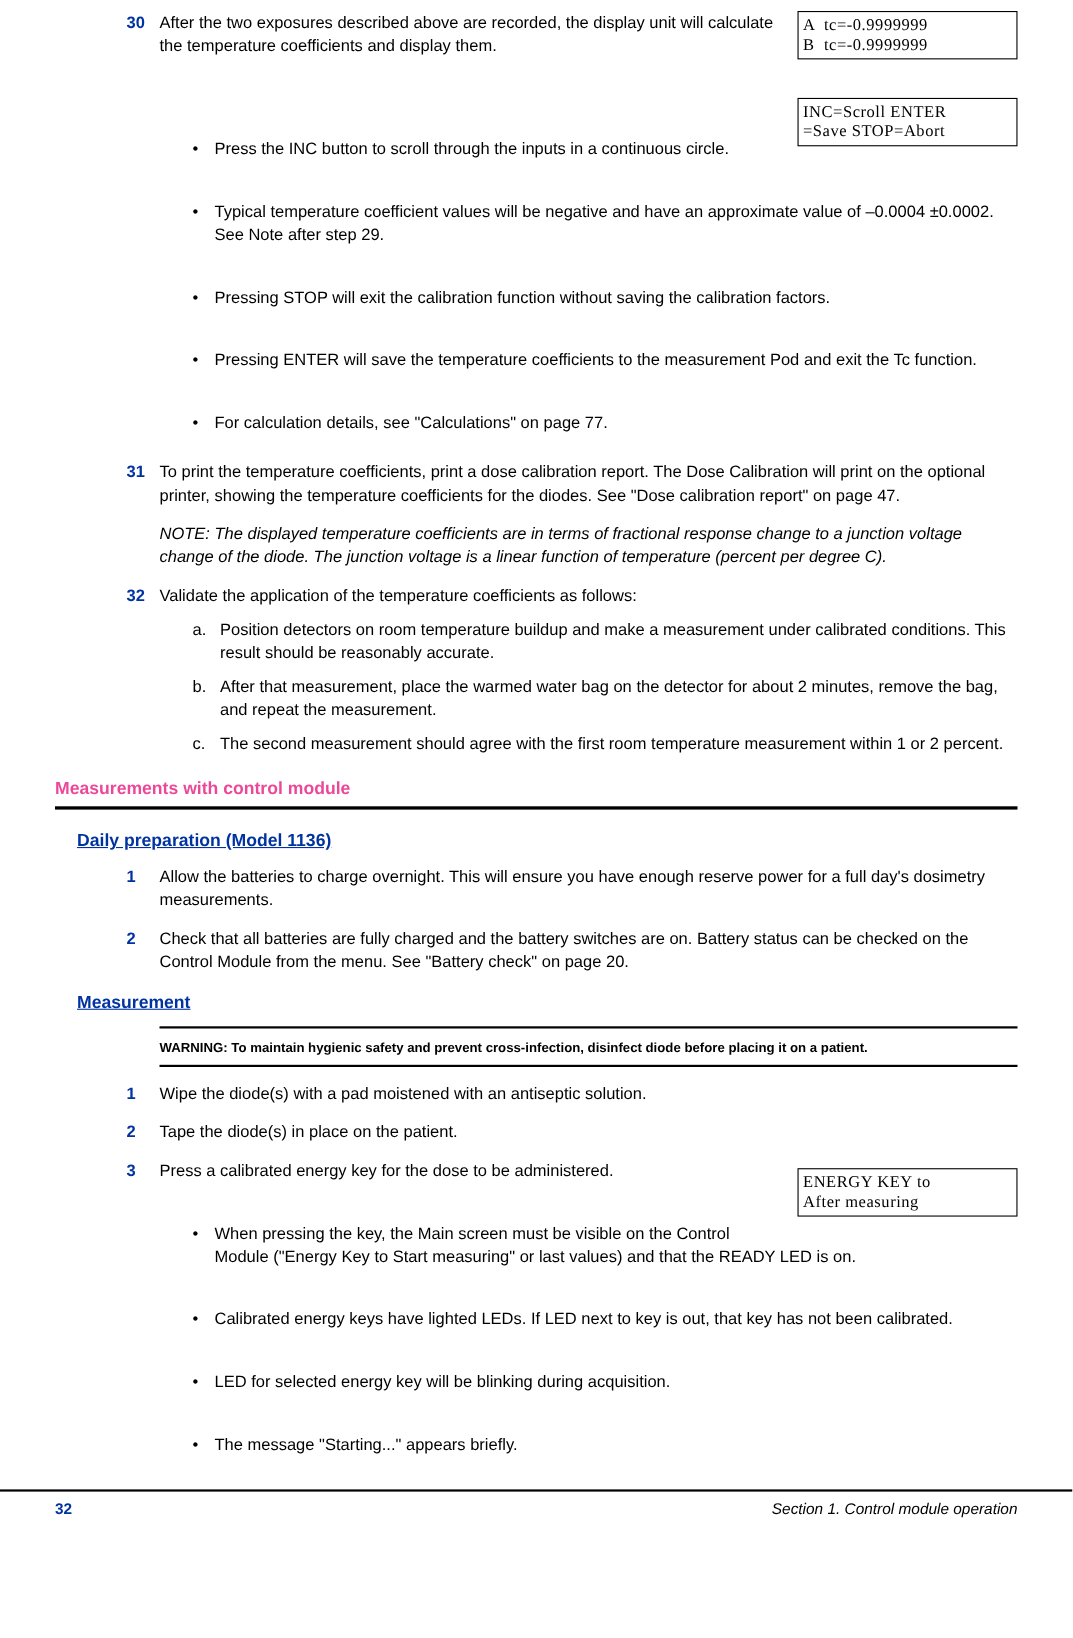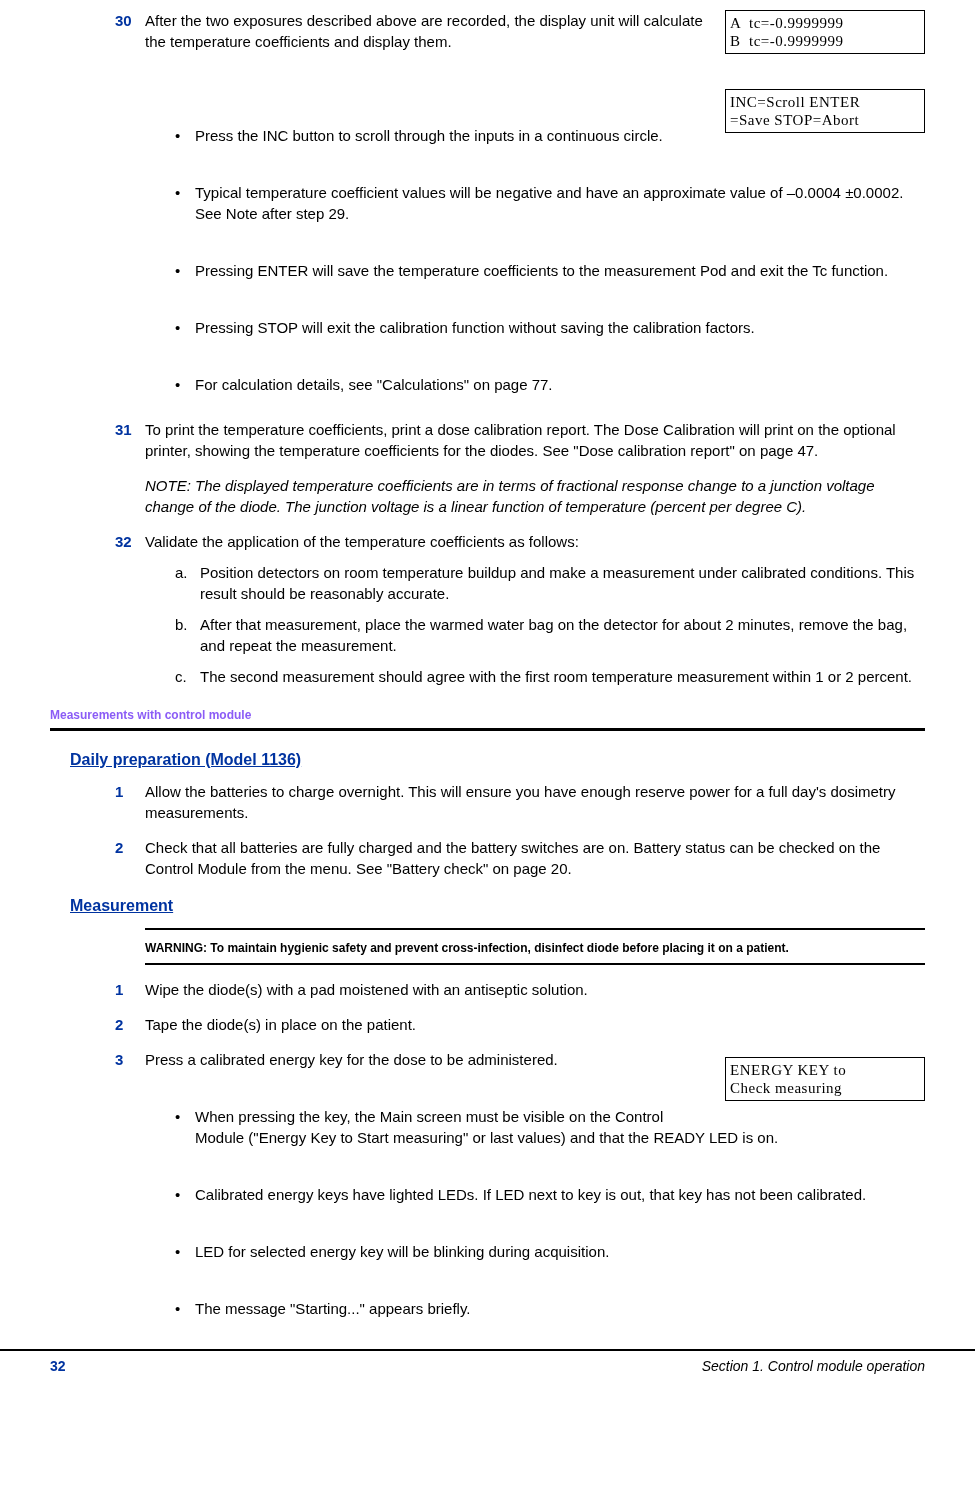--- a/index.html
+++ b/index.html
@@ -74,23 +74,23 @@
   .sublist .sub-item .letter {
     position: absolute;
     left: 0;
     top: 0;
   }
   .note {
     font-style: italic;
     margin: 10px 0 14px 95px;
   }
   h1 {
-    color: #8b5cf6;
-    font-weight: bold;
-    font-size: 12px;
+    color: #ec4899;
+    font-weight: bold;
+    font-size: 16px;
     margin: 20px 0 4px 0;
   }
   .h1-rule {
     border: 0;
     border-top: 3px solid #000;
     margin: 0 0 18px 0;
   }
   h2 {
     color: #0033a0;
     font-weight: bold;
@@ -149,22 +149,22 @@
     <span class="step-num">30</span><span>After the two exposures described above are recorded, the display unit will calculate the temperature coefficients and display them.</span>
 
     <div style="clear:both; height:25px;"></div>
 
     <div class="lcd lcd-right"><span>INC=Scroll ENTER</span>
 <span>=Save STOP=Abort</span></div>
 
     <ul class="bullets">
       <li><span>Press the INC button to scroll through the inputs in a continuous circle.</span></li>
       <li><span>Typical temperature coefficient values will be negative and have an approximate value of –0.0004 ±0.0002. See Note after step 29.</span></li>
+      <li><span>Pressing STOP will exit the calibration function without saving the calibration factors.</span></li>
       <li><span>Pressing ENTER will save the temperature coefficients to the measurement Pod and exit the Tc function.</span></li>
-      <li><span>Pressing STOP will exit the calibration function without saving the calibration factors.</span></li>
       <li><span>For calculation details, see "Calculations" on page 77.</span></li>
     </ul>
   </div>
 
   <div class="step-block">
     <span class="step-num">31</span><span>To print the temperature coefficients, print a dose calibration report. The Dose Calibration will print on the optional printer, showing the temperature coefficients for the diodes. See "Dose calibration report" on page 47.</span>
   </div>
 
   <div class="note">NOTE: The displayed temperature coefficients are in terms of fractional response change to a junction voltage change of the diode. The junction voltage is a linear function of temperature (percent per degree C).</div>
 
@@ -200,21 +200,21 @@
   </div>
   <div class="step-block">
     <span class="step-num">2</span><span>Tape the diode(s) in place on the patient.</span>
   </div>
 
 
   <div class="step-block clearfix">
     <span class="step-num">3</span><span>Press a calibrated energy key for the dose to be administered.</span>
 
     <div class="lcd lcd-right" style="margin-top:8px;"><span>ENERGY KEY to</span>
-<span>Check measuring</span></div>
+<span>After measuring</span></div>
 
     <ul class="bullets">
       <li><span>When pressing the key, the Main screen must be visible on the Control Module ("Energy Key to Start measuring" or last values) and that the READY LED is on.</span></li>
       <li><span>Calibrated energy keys have lighted LEDs. If LED next to key is out, that key has not been calibrated.</span></li>
       <li><span>LED for selected energy key will be blinking during acquisition.</span></li>
       <li><span>The message "Starting..." appears briefly.</span></li>
     </ul>
   </div>
 
 </div>

